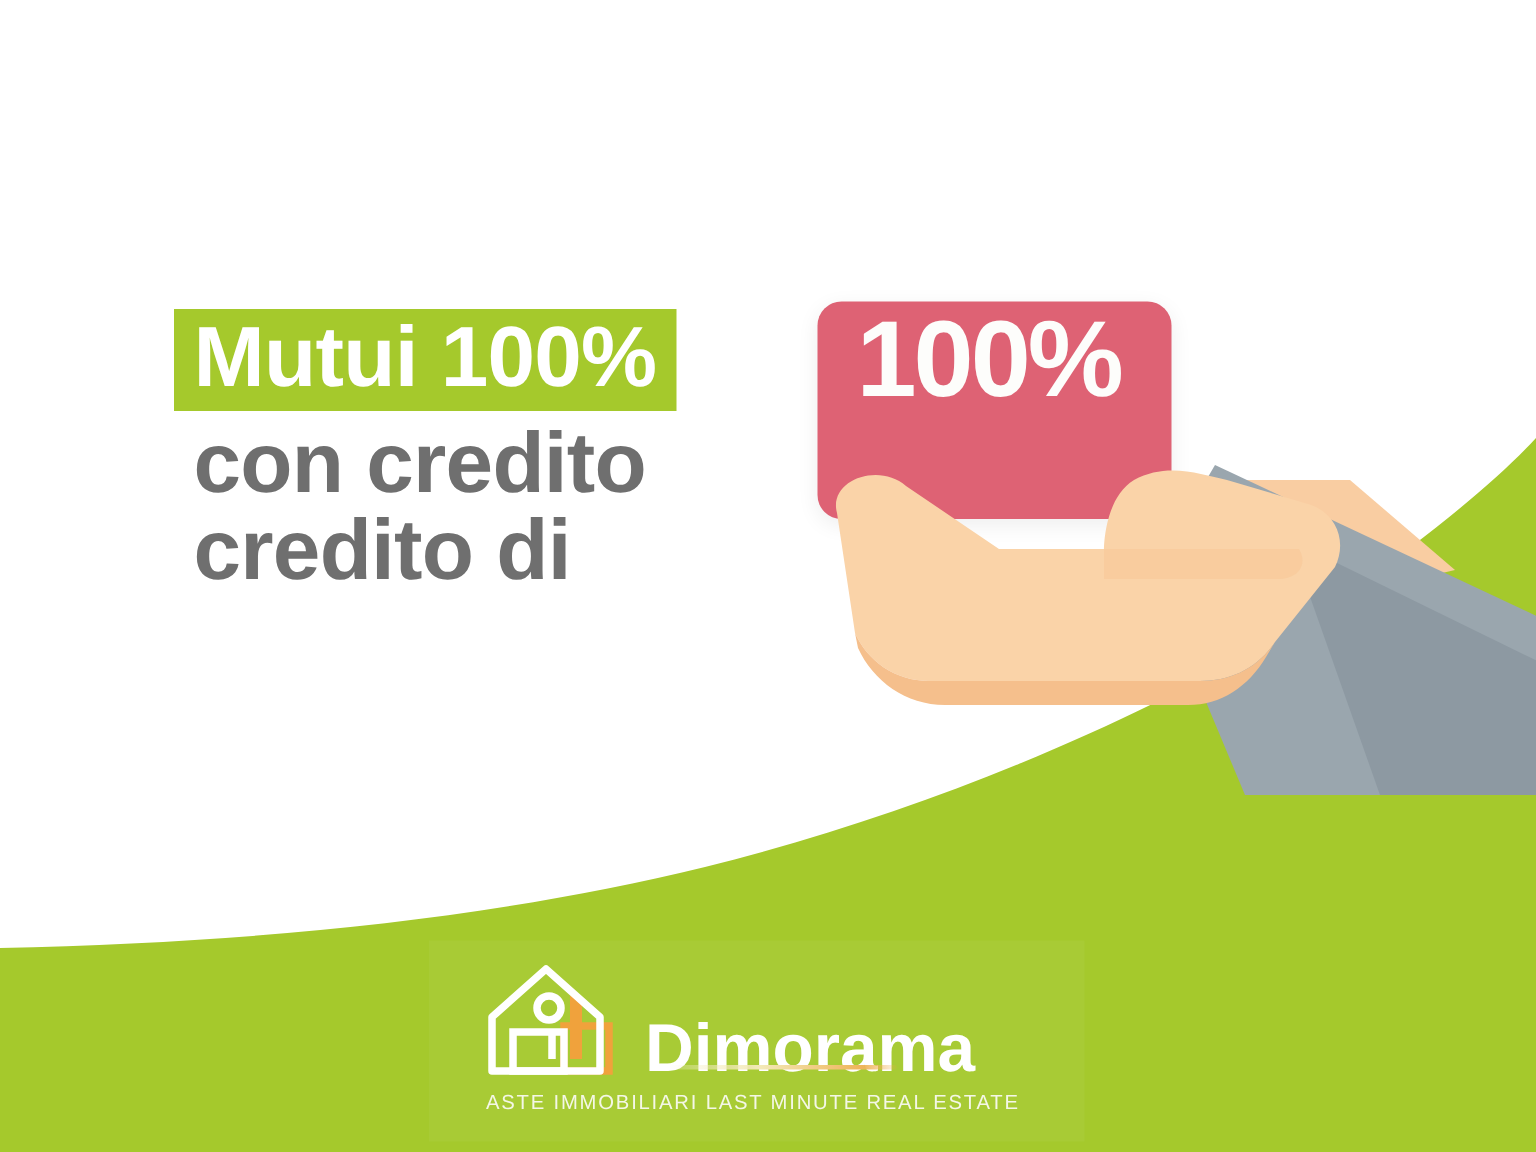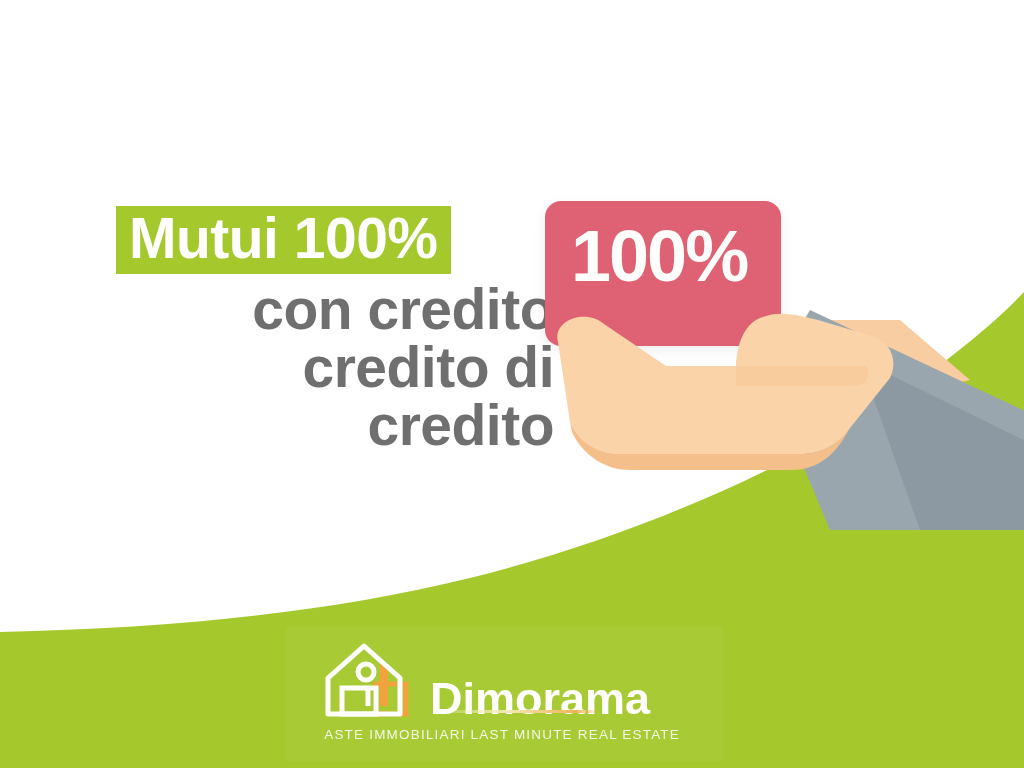--- a/index.html
+++ b/index.html
@@ -39,21 +39,20 @@
   }
   .headline-line {
     display: block;
     font-weight: 700;
     font-size: 57px;
     line-height: 54px;
     letter-spacing: -0.5px;
     color: #6f6f6f;
     margin: 0;
     white-space: nowrap;
-    text-align: right;
   }
   .headline-line.highlight {
     display: inline-block;
     background: #a5c92c;
     color: #ffffff;
     padding: 7px 13px 11px 13px;
     margin-left: -8px;
     margin-bottom: 4px;
     line-height: 50px;
   }
@@ -79,21 +78,21 @@
     width: 236px;
     height: 145px;
     background: #de6274;
     border-radius: 16px;
     box-shadow: 0 4px 14px rgba(0,0,0,0.07);
     z-index: 2;
   }
   .percent-card-text {
     position: absolute;
     left: 26px;
-    top: 19px;
+    top: 3px;
     font-size: 72px;
     font-weight: 700;
     letter-spacing: -2px;
     color: #fdfdfb;
     line-height: 1;
   }
 
   
   .logo-plate {
     position: absolute;
@@ -145,21 +144,21 @@
     width: 152px;
     height: 3px;
     background: linear-gradient(90deg, rgba(255,255,255,0.15), #f3e9b8 40%, #efb45a 85%, rgba(240,162,60,0.1));
     border-radius: 2px;
   }
   .logo-subline {
     position: absolute;
     left: 2px;
     top: 96px;
     width: 356px;
-    text-align: right;
+    text-align: left;
     font-size: 13.5px;
     font-weight: 400;
     color: #f4f7e6;
     letter-spacing: 1.2px;
     line-height: 1;
     white-space: nowrap;
   }
 </style>
 </head>
 <body>
@@ -167,21 +166,20 @@
 <div class="banner">
 
   <svg class="wave-layer" viewBox="0 0 1024 768" preserveAspectRatio="none" xmlns="http://www.w3.org/2000/svg">
     <path d="M0,632 C 180,628 330,612 470,578 C 640,536 800,462 900,394 C 960,352 1000,318 1024,292 L1024,768 L0,768 Z" fill="#a5c92c"></path>
   </svg>
 
   <div class="headline">
     <span class="headline-line highlight">Mutui 100%</span>
     <span class="headline-line plain">con credito</span>
     <span class="headline-line plain">credito di</span>
-    <span class="headline-line plain">credito</span>
   </div>
 
   <div class="illustration">
 
     <svg style="position:absolute;left:0;top:0;width:540px;height:360px;" viewBox="0 0 540 360" xmlns="http://www.w3.org/2000/svg">
 
       <path d="M250,150 L400,150 L470,210 L300,250 Z" fill="#f9cda2"></path>
 
       <path d="M310,140 L540,248 L540,360 L330,360 L268,212 Z" fill="#9aa6ae"></path>
       <path d="M360,190 L540,278 L540,360 L420,360 Z" fill="#8d99a2"></path>

